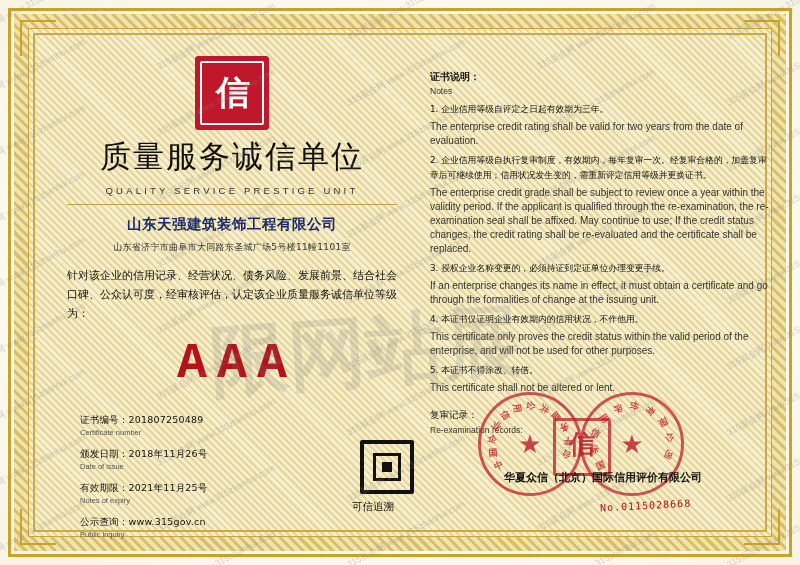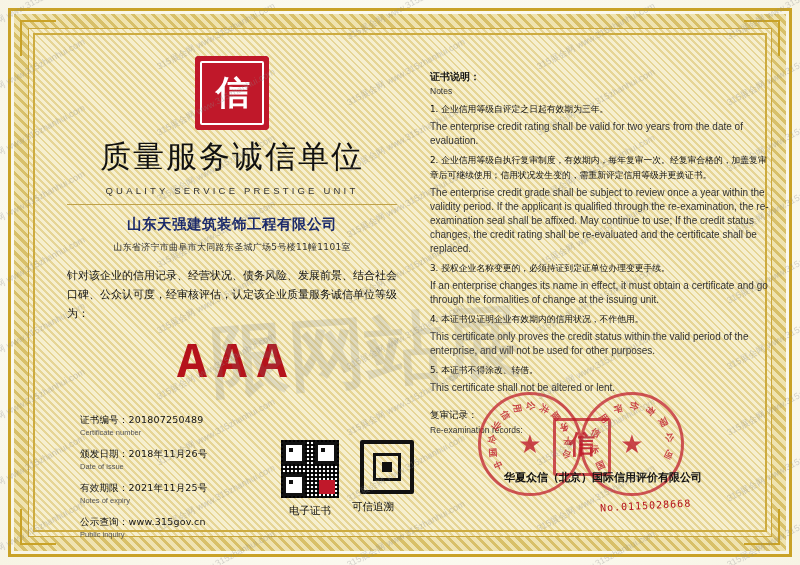--- a/index.html
+++ b/index.html
@@ -274,35 +274,20 @@
       <div class="row">
         <div class="line-cn"><span>有效期限：</span><span>2021年11月25号</span></div>
         <div class="line-en">Notes of expiry</div>
       </div>
       <div class="row">
         <div class="line-cn"><span>公示查询：</span><span>www.315gov.cn</span></div>
         <div class="line-en">Public inquiry</div>
       </div>
     </div>
 
-    <div class="qr-wrap">
-      <div class="qr">
-        <div class="fp a">
-            <i></i>
-          </div>
-        <div class="fp b">
-            <i></i>
-          </div>
-        <div class="fp c">
-            <i></i>
-          </div>
-        <div class="redblock"></div>
-      </div>
-      <div class="icon-cap">电子证书</div>
-    </div>
 
     <div class="icon-wrap">
       <div class="trace-icon"></div>
       <div class="icon-cap">可信追溯</div>
     </div>
 
     <div class="right-col">
       <div class="notes-title-cn">证书说明：</div>
       <div class="notes-title-en">Notes</div>
 

